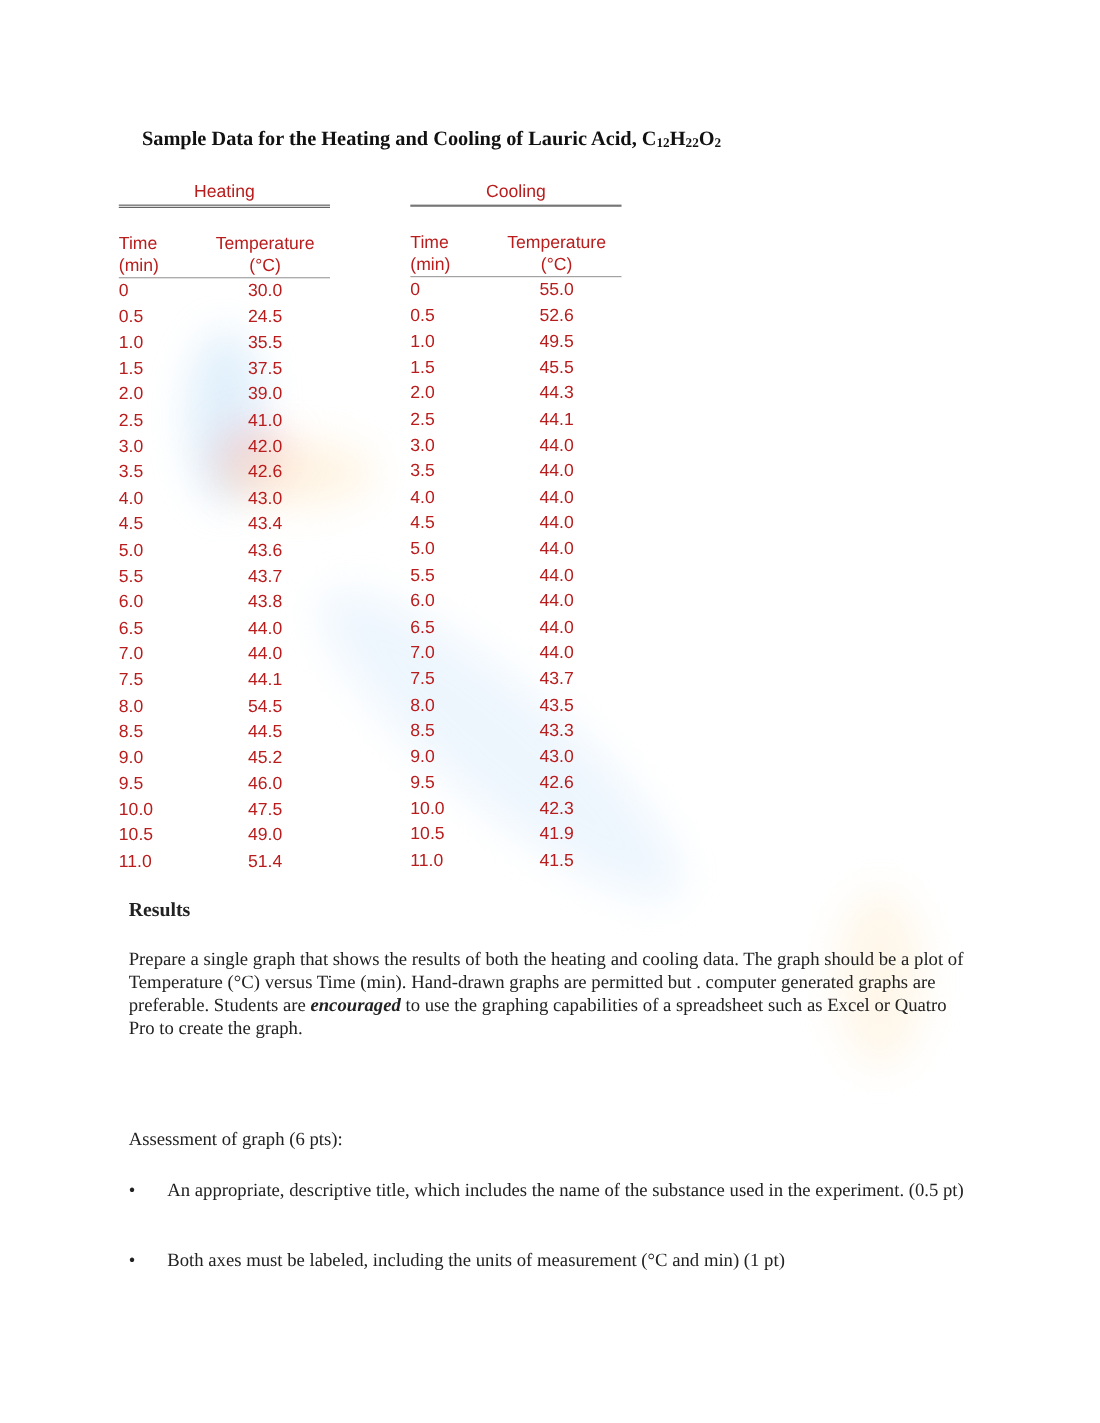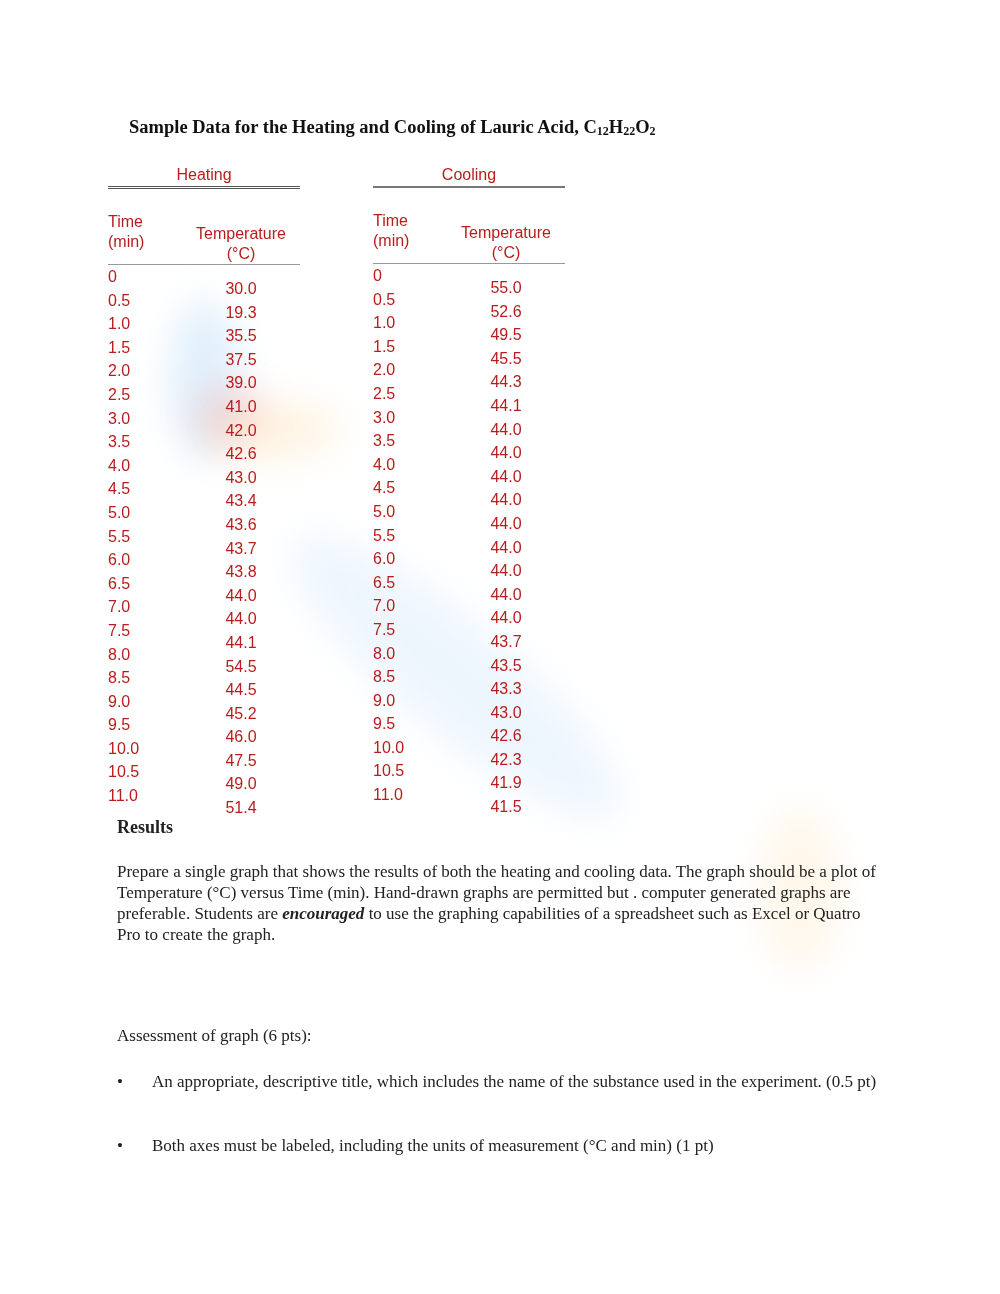--- a/index.html
+++ b/index.html
@@ -12,21 +12,21 @@
     position: absolute; left: 117px; top: 117px;
     font-family: "Liberation Serif", serif; font-weight: bold; font-size: 18.5px; color: #111; margin-left: 12px;
   }
   .title sub { font-size: 12px; vertical-align: -2px; }
   .tbl { position: absolute; top: 164px; width: 192px; font-family: "Liberation Sans", sans-serif; font-size: 16px; color: #b91c1c; }
   .tbl .caption { text-align: center; height: 21px; line-height: 21px; }
   .tbl .rule { border-top: 3px double #555; height: 1px; margin-top: 1px; }
   .tbl .rule.single { border-top: 2px solid #777; }
   .tbl .hdr { display: flex; margin-top: 22px; line-height: 20px; border-bottom: 1px solid #999; }
   .tbl .c1 { width: 74px; text-align: left; }
-  .tbl .c2 { width: 118px; text-align: center; margin-top: 12px; }
+  .tbl .c2 { width: 118px; text-align: center; }
   .tbl .row { display: flex; height: 23.6px; line-height: 23.6px; }
   #heat { left: 108px; }
   #cool { left: 373px; }
   .serif { font-family: "Liberation Serif", serif; font-size: 17px; color: #222; position: absolute; left: 117px; }
   .results-h { top: 817px; font-weight: bold; font-size: 18px; }
   .para { top: 861px; width: 770px; line-height: 21px; }
   .para em { font-weight: bold; font-style: italic; }
   .assess { top: 1026px; }
   .bullet { width: 760px; line-height: 21px; }
   .bullet .dot { display: inline-block; width: 35px; }
@@ -57,21 +57,21 @@
         <div>(°C)</div>
       </div>
   </div>
   <div class="body">
       <div class="row">
         <div class="c1">0</div>
         <div class="c2">30.0</div>
       </div>
       <div class="row">
         <div class="c1">0.5</div>
-        <div class="c2">19.3</div>
+        <div class="c2">24.5</div>
       </div>
       <div class="row">
         <div class="c1">1.0</div>
         <div class="c2">35.5</div>
       </div>
       <div class="row">
         <div class="c1">1.5</div>
         <div class="c2">37.5</div>
       </div>
       <div class="row">

